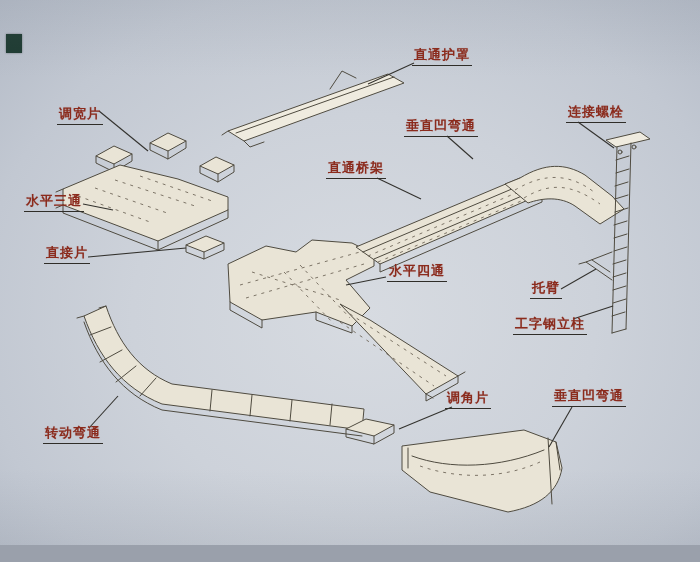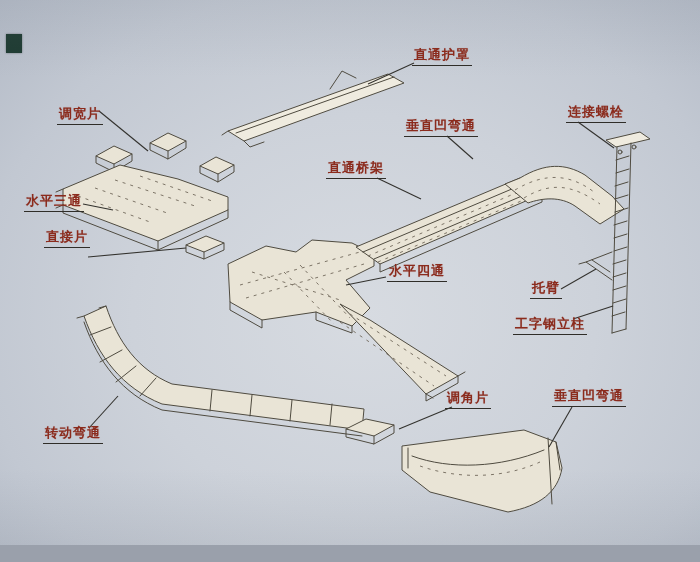--- a/index.html
+++ b/index.html
@@ -188,21 +188,21 @@
       <line class="leader" x1="573" y1="319" x2="613" y2="306"></line>
       <line class="leader" x1="89" y1="428" x2="118" y2="396"></line>
       <line class="leader" x1="452" y1="407" x2="399" y2="429"></line>
       <line class="leader" x1="572" y1="407" x2="549" y2="447"></line>
     </g>
   </svg>
 
   <div class="label" style="left:412px;top:46px;">直通护罩</div>
   <div class="label" style="left:57px;top:105px;">调宽片</div>
   <div class="label" style="left:24px;top:192px;">水平三通</div>
-  <div class="label" style="left:44px;top:228px;text-align:center;">直接片</div>
+  <div class="label" style="left:44px;top:244px;text-align:center;">直接片</div>
   <div class="label" style="left:404px;top:117px;">垂直凹弯通</div>
   <div class="label" style="left:542px;top:103px;margin-left:24px;">连接螺栓</div>
   <div class="label" style="left:326px;top:159px;">直通桥架</div>
   <div class="label" style="left:387px;top:262px;">水平四通</div>
   <div class="label" style="left:530px;top:279px;">托臂</div>
   <div class="label" style="left:513px;top:315px;">工字钢立柱</div>
   <div class="label" style="left:43px;top:424px;">转动弯通</div>
   <div class="label" style="left:445px;top:389px;">调角片</div>
   <div class="label" style="left:552px;top:387px;">垂直凹弯通</div>
 

